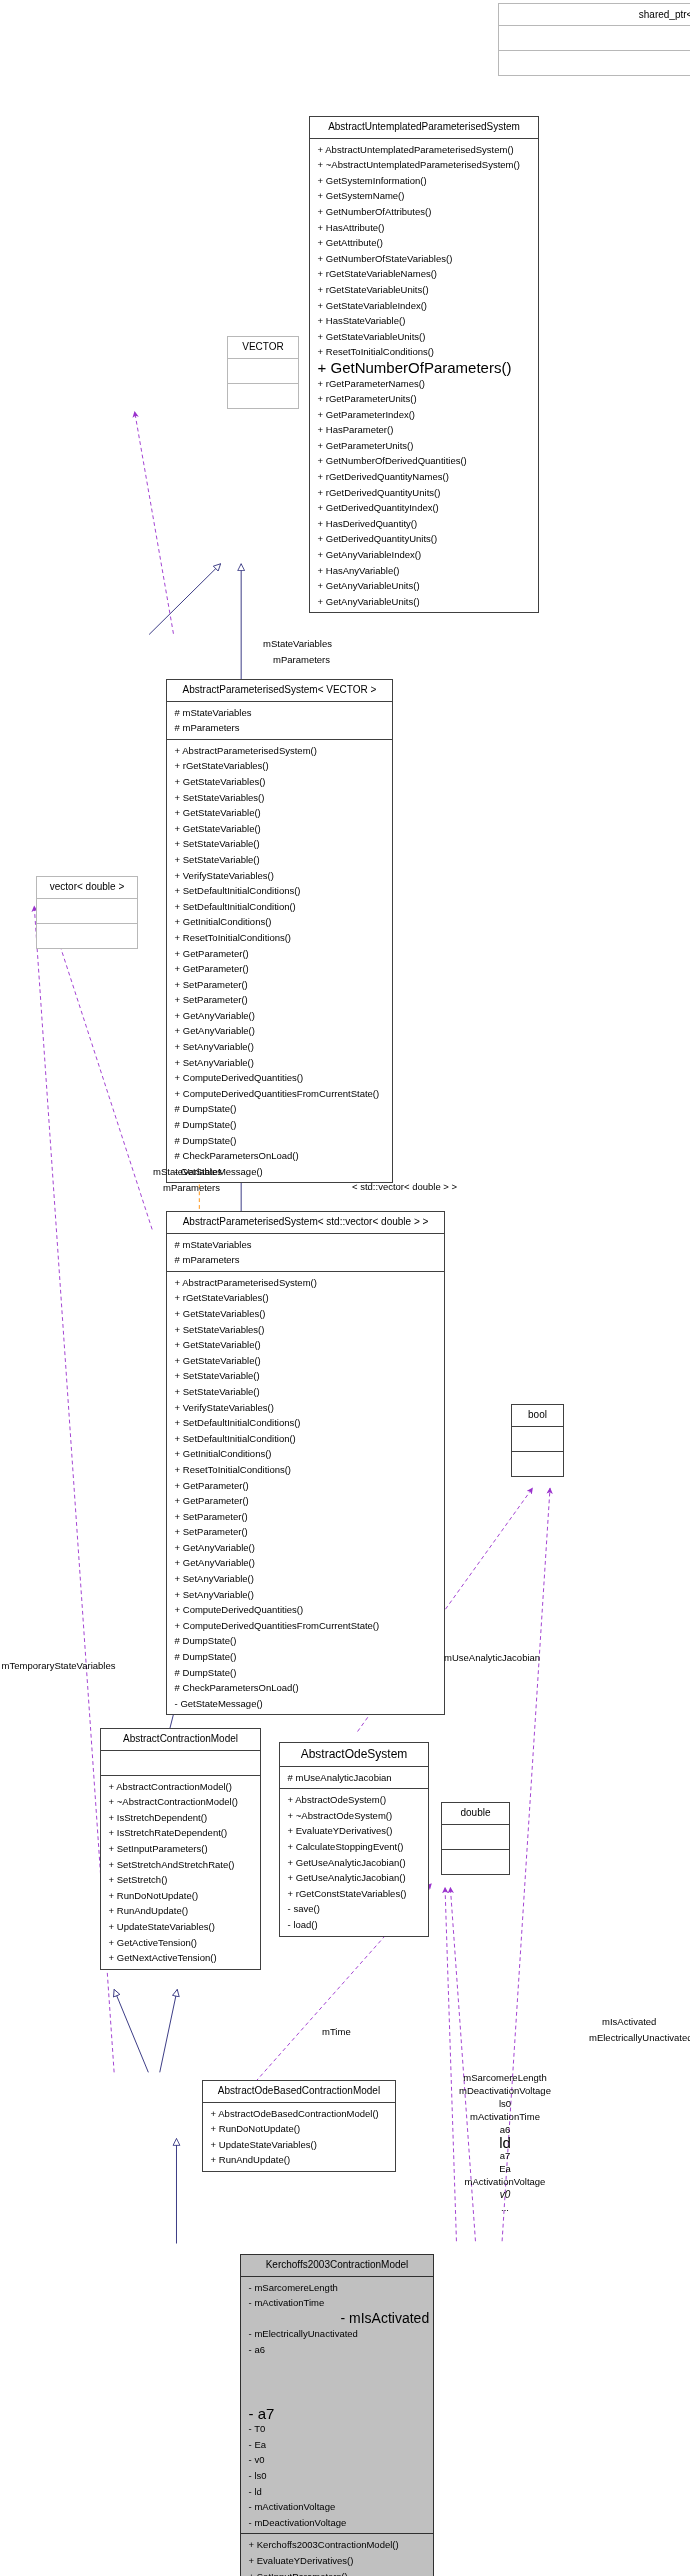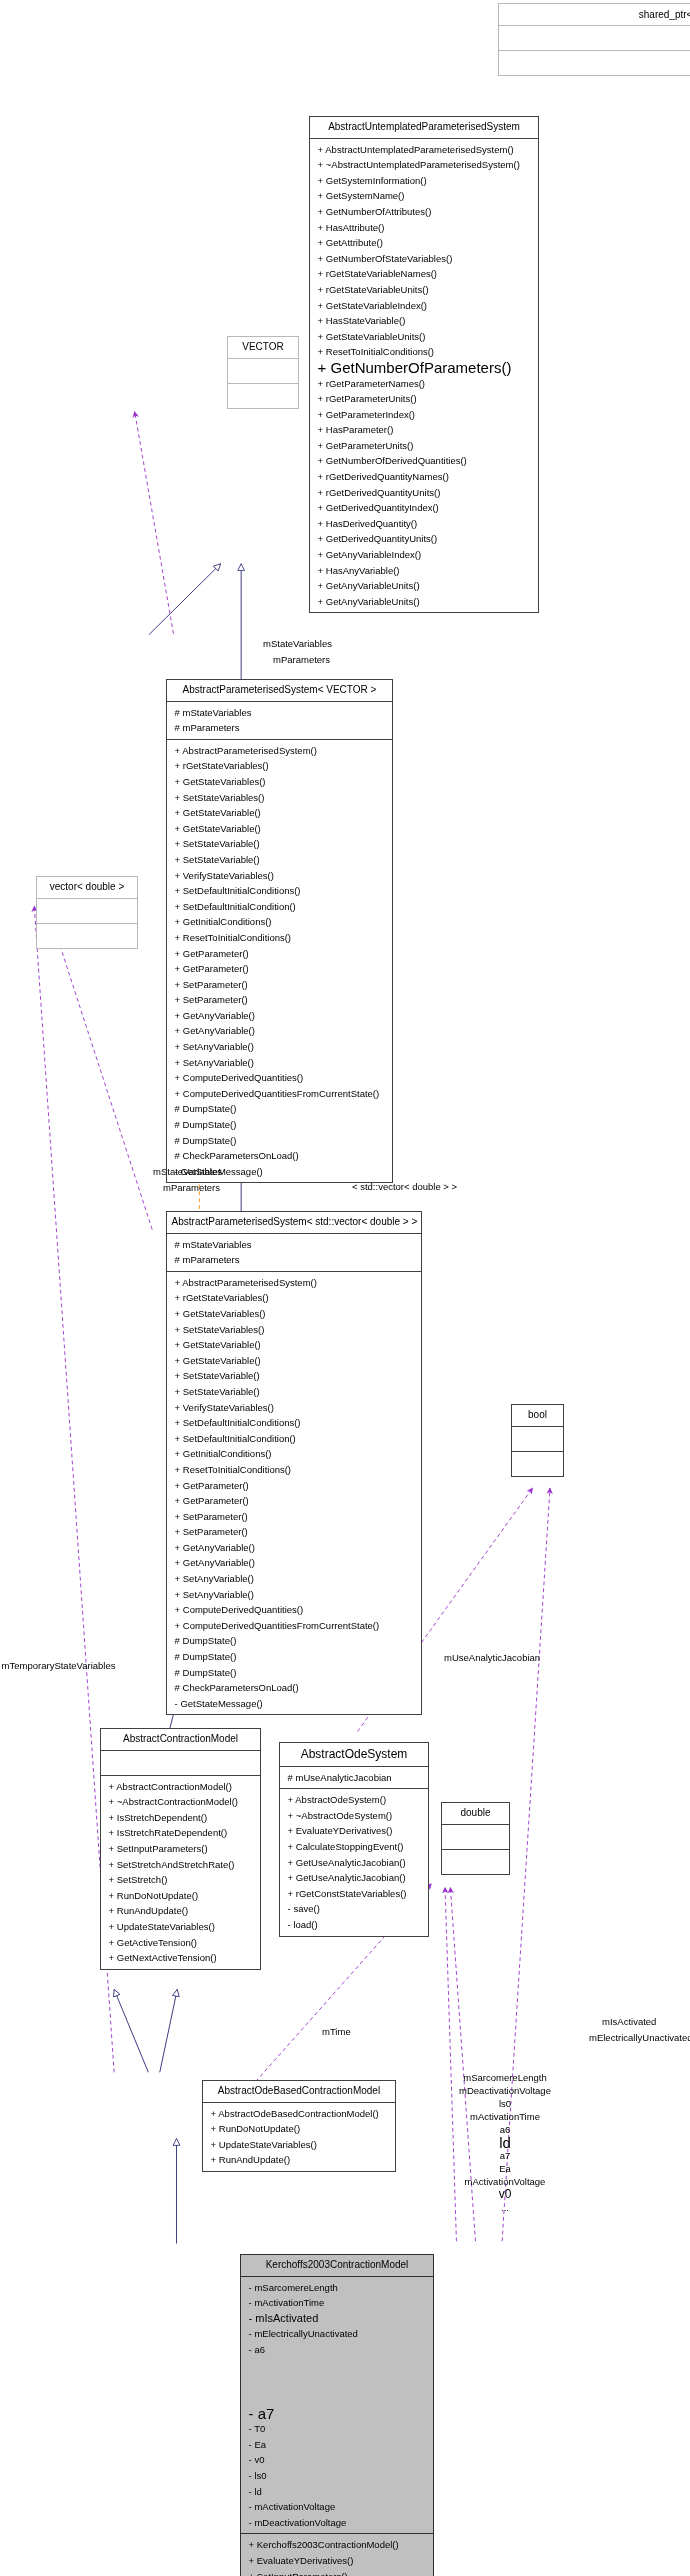--- a/index.html
+++ b/index.html
@@ -236,21 +236,21 @@
       </div>
     <div class="ops" style="padding: 3px 3.8px;">
         <div class="empty-sec" style="height: 18px;"></div>
       </div>
   </div>
 
   <div class="edgelabel" style="left: 153px; top: 1165px; font-size: 9.5px; line-height: 13px;">mStateVariables</div>
   <div class="edgelabel" style="left: 163px; top: 1181px; font-size: 9.5px; line-height: 13px;">mParameters</div>
   <div class="edgelabel" style="left: 352px; top: 1180px; color: rgb(0, 0, 0); font-size: 9.5px; line-height: 13px;">&lt; std::vector&lt; double &gt; &gt;</div>
 
-  <div class="node solid" style="left: 166px; top: 1211px; width: 256px; font-size: 10px;">
+  <div class="node solid" style="left: 166px; top: 1211px; width: 279px; font-size: 10px;">
     <div class="title" style="font-size: 10px; padding: 5.3px 4.6px;">AbstractParameterisedSystem&lt; std::vector&lt; double &gt; &gt;</div>
     <div class="attrs" style="padding: 3px 3.8px;">
         <div class="row" style="font-size: 9.5px; line-height: 15.6px; padding: 0px 0px 0px 3.8px;"># mStateVariables</div>
         <div class="row" style="font-size: 9.5px; line-height: 15.6px; padding: 0px 0px 0px 3.8px;"># mParameters</div>
       </div>
     <div class="ops" style="padding: 3px 3.8px;">
         <div class="row" style="font-size: 9.5px; line-height: 15.6px; padding: 0px 0px 0px 3.8px;">+ AbstractParameterisedSystem()</div>
         <div class="row" style="font-size: 9.5px; line-height: 15.6px; padding: 0px 0px 0px 3.8px;">+ rGetStateVariables()</div>
         <div class="row" style="font-size: 9.5px; line-height: 15.6px; padding: 0px 0px 0px 3.8px;">+ GetStateVariables()</div>
         <div class="row" style="font-size: 9.5px; line-height: 15.6px; padding: 0px 0px 0px 3.8px;">+ SetStateVariables()</div>
@@ -352,40 +352,40 @@
   <div id="double-fields" style="position: absolute; left: 431px; top: 2071px; text-align: center; width: 148px;">
       <div class="edgelabel" style="position: static; font-size: 9.5px; line-height: 13px;">mSarcomereLength</div>
       <div class="edgelabel" style="position: static; font-size: 9.5px; line-height: 13px;">mDeactivationVoltage</div>
       <div class="edgelabel" style="position: static; font-size: 9.5px; line-height: 13px;">ls0</div>
       <div class="edgelabel" style="position: static; font-size: 9.5px; line-height: 13px;">mActivationTime</div>
       <div class="edgelabel" style="position: static; font-size: 9.5px; line-height: 13px;">a6</div>
       <div class="edgelabel" style="position: static; font-size: 15px; line-height: 13px;">ld</div>
       <div class="edgelabel" style="position: static; font-size: 9.5px; line-height: 13px;">a7</div>
       <div class="edgelabel" style="position: static; font-size: 9.5px; line-height: 13px;">Ea</div>
       <div class="edgelabel" style="position: static; font-size: 9.5px; line-height: 13px;">mActivationVoltage</div>
-      <div class="edgelabel" style="position: static; font-size: 12px; line-height: 13px;">v0</div>
+      <div class="edgelabel" style="position: static; font-size: 10px; line-height: 13px; font-style: italic;">v0</div>
       <div class="edgelabel" style="position: static; font-size: 9.5px; line-height: 13px;">...</div>
     </div>
 
   <div class="node solid" style="left: 202px; top: 2080px; width: 194px; font-size: 10px;">
     <div class="title" style="font-size: 10px; padding: 5.3px 4.6px;">AbstractOdeBasedContractionModel</div>
     <div class="ops" style="padding: 3px 3.8px;">
         <div class="row" style="font-size: 9.5px; line-height: 15.6px; padding: 0px 0px 0px 3.8px;">+ AbstractOdeBasedContractionModel()</div>
         <div class="row" style="font-size: 9.5px; line-height: 15.6px; padding: 0px 0px 0px 3.8px;">+ RunDoNotUpdate()</div>
         <div class="row" style="font-size: 9.5px; line-height: 15.6px; padding: 0px 0px 0px 3.8px;">+ UpdateStateVariables()</div>
         <div class="row" style="font-size: 9.5px; line-height: 15.6px; padding: 0px 0px 0px 3.8px;">+ RunAndUpdate()</div>
       </div>
   </div>
 
   <div class="node filled" style="left: 240px; top: 2254px; width: 194px; font-size: 10px;">
     <div class="title" style="font-size: 10px; padding: 5.3px 4.6px;">Kerchoffs2003ContractionModel</div>
     <div class="attrs" style="padding: 3px 3.8px;">
         <div class="row" style="font-size: 9.5px; line-height: 15.6px; padding: 0px 0px 0px 3.8px;">- mSarcomereLength</div>
         <div class="row" style="font-size: 9.5px; line-height: 15.6px; padding: 0px 0px 0px 3.8px;">- mActivationTime</div>
-        <div class="row" style="font-size: 11px; line-height: 15.6px; padding: 0px 0px 0px 3.8px;">- mIsActivated</div>
+        <div class="row" style="font-size: 14px; line-height: 15.6px; padding: 0px 0px 0px 3.8px; text-align: right;">- mIsActivated</div>
         <div class="row" style="font-size: 9.5px; line-height: 15.6px; padding: 0px 0px 0px 3.8px;">- mElectricallyUnactivated</div>
         <div class="row" style="font-size: 9.5px; line-height: 15.6px; padding: 0px 0px 0px 3.8px;">- a6</div>
         <div class="row" style="font-size: 15px; line-height: 15.6px; padding: 0px 0px 0px 3.8px; margin-top: 48px;">- a7</div>
         <div class="row" style="font-size: 9.5px; line-height: 15.6px; padding: 0px 0px 0px 3.8px;">- T0</div>
         <div class="row" style="font-size: 9.5px; line-height: 15.6px; padding: 0px 0px 0px 3.8px;">- Ea</div>
         <div class="row" style="font-size: 9.5px; line-height: 15.6px; padding: 0px 0px 0px 3.8px;">- v0</div>
         <div class="row" style="font-size: 9.5px; line-height: 15.6px; padding: 0px 0px 0px 3.8px;">- ls0</div>
         <div class="row" style="font-size: 9.5px; line-height: 15.6px; padding: 0px 0px 0px 3.8px;">- ld</div>
         <div class="row" style="font-size: 9.5px; line-height: 15.6px; padding: 0px 0px 0px 3.8px;">- mActivationVoltage</div>
         <div class="row" style="font-size: 9.5px; line-height: 15.6px; padding: 0px 0px 0px 3.8px;">- mDeactivationVoltage</div>

